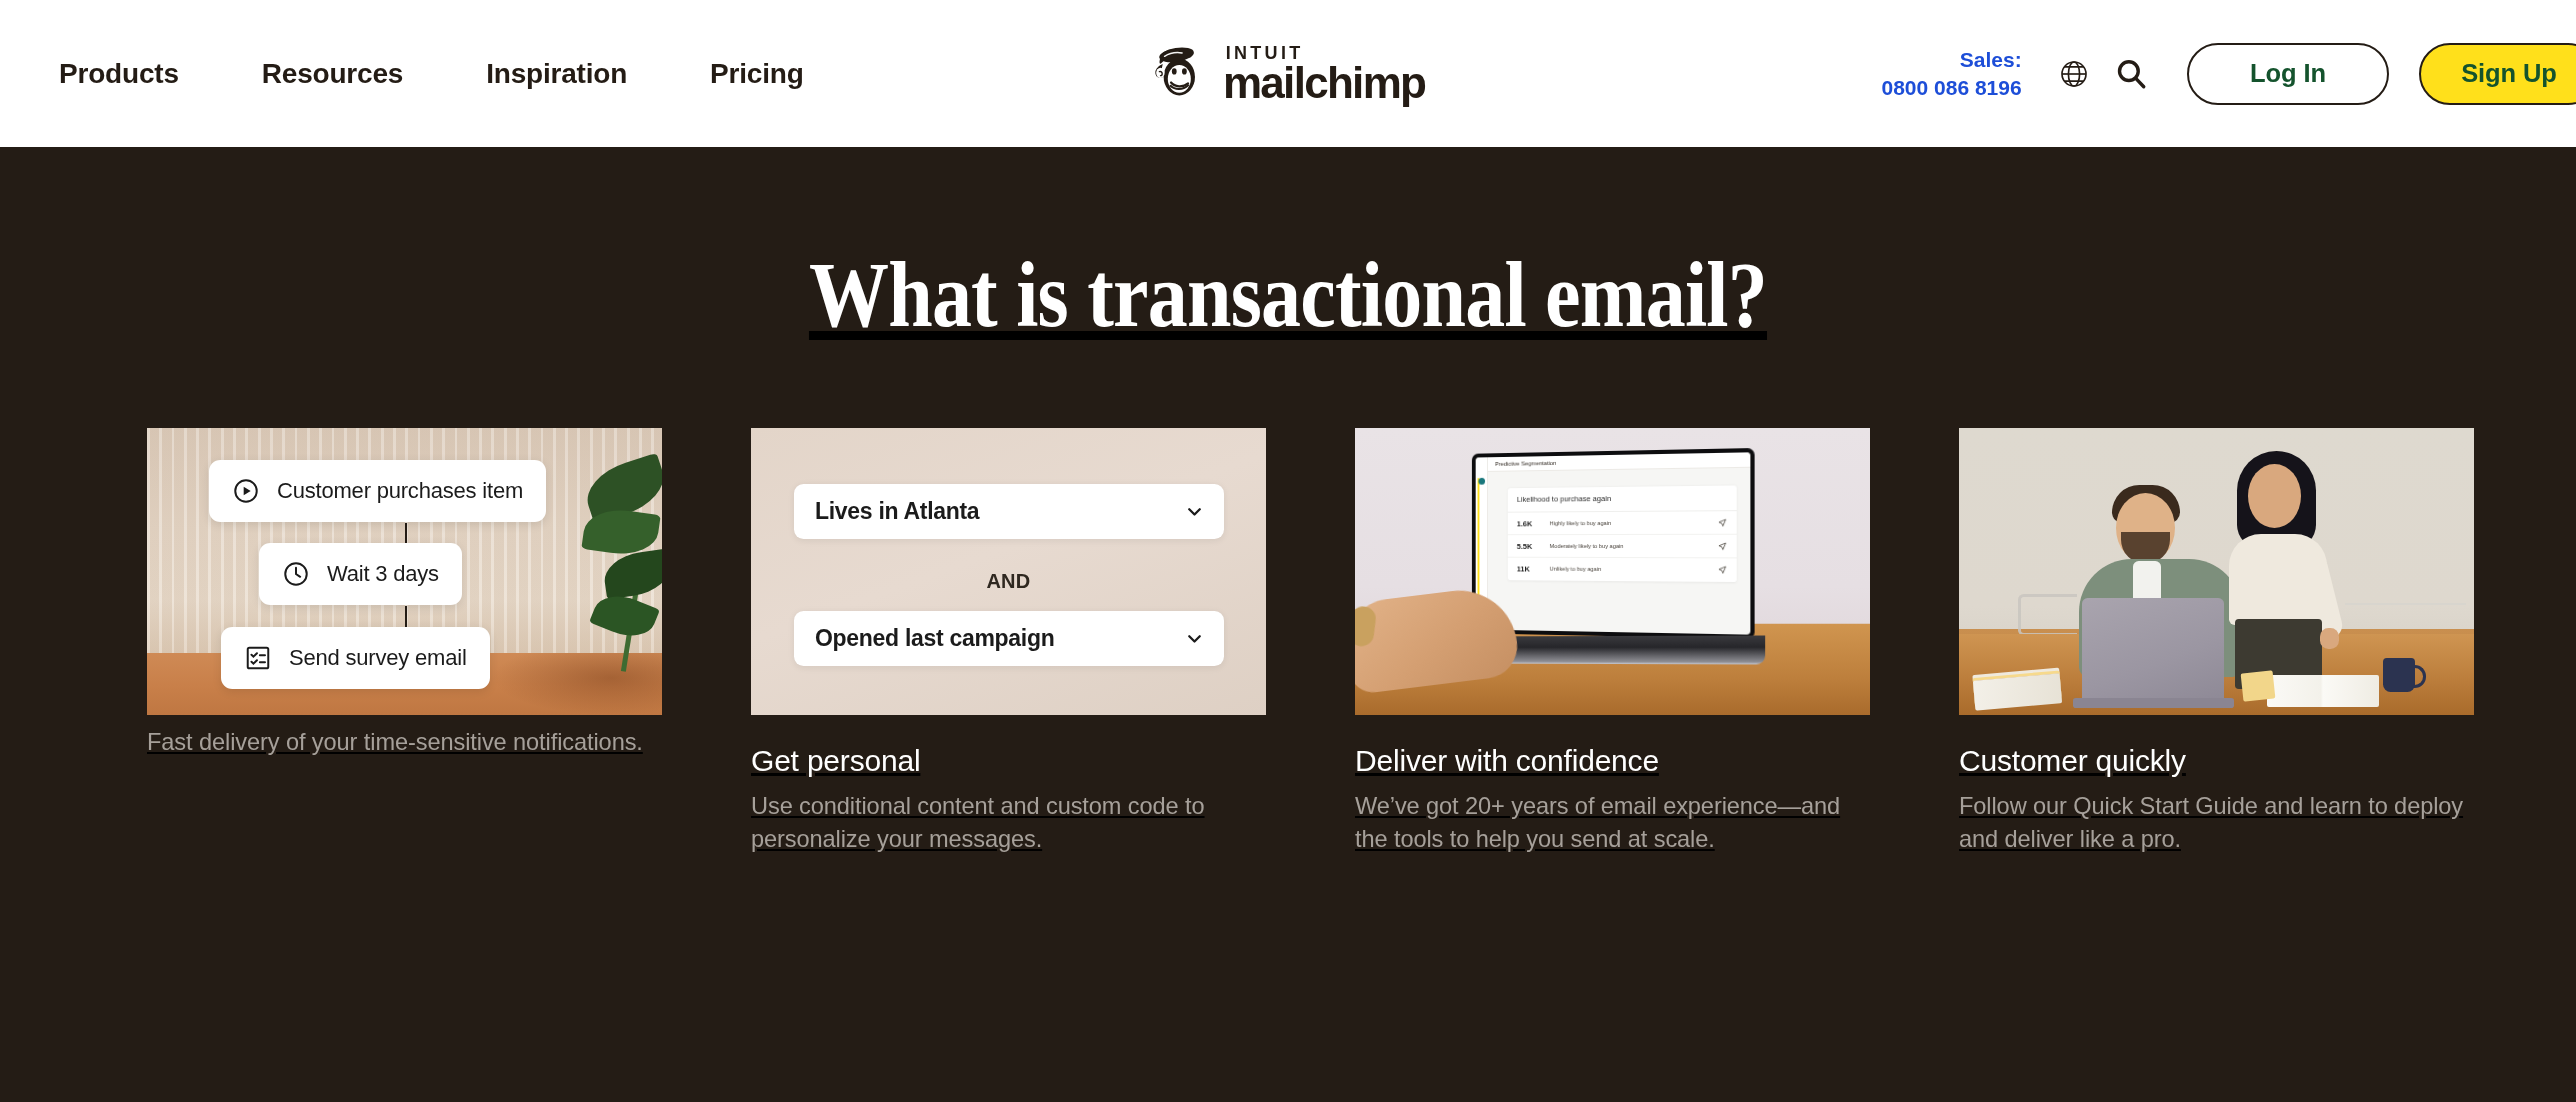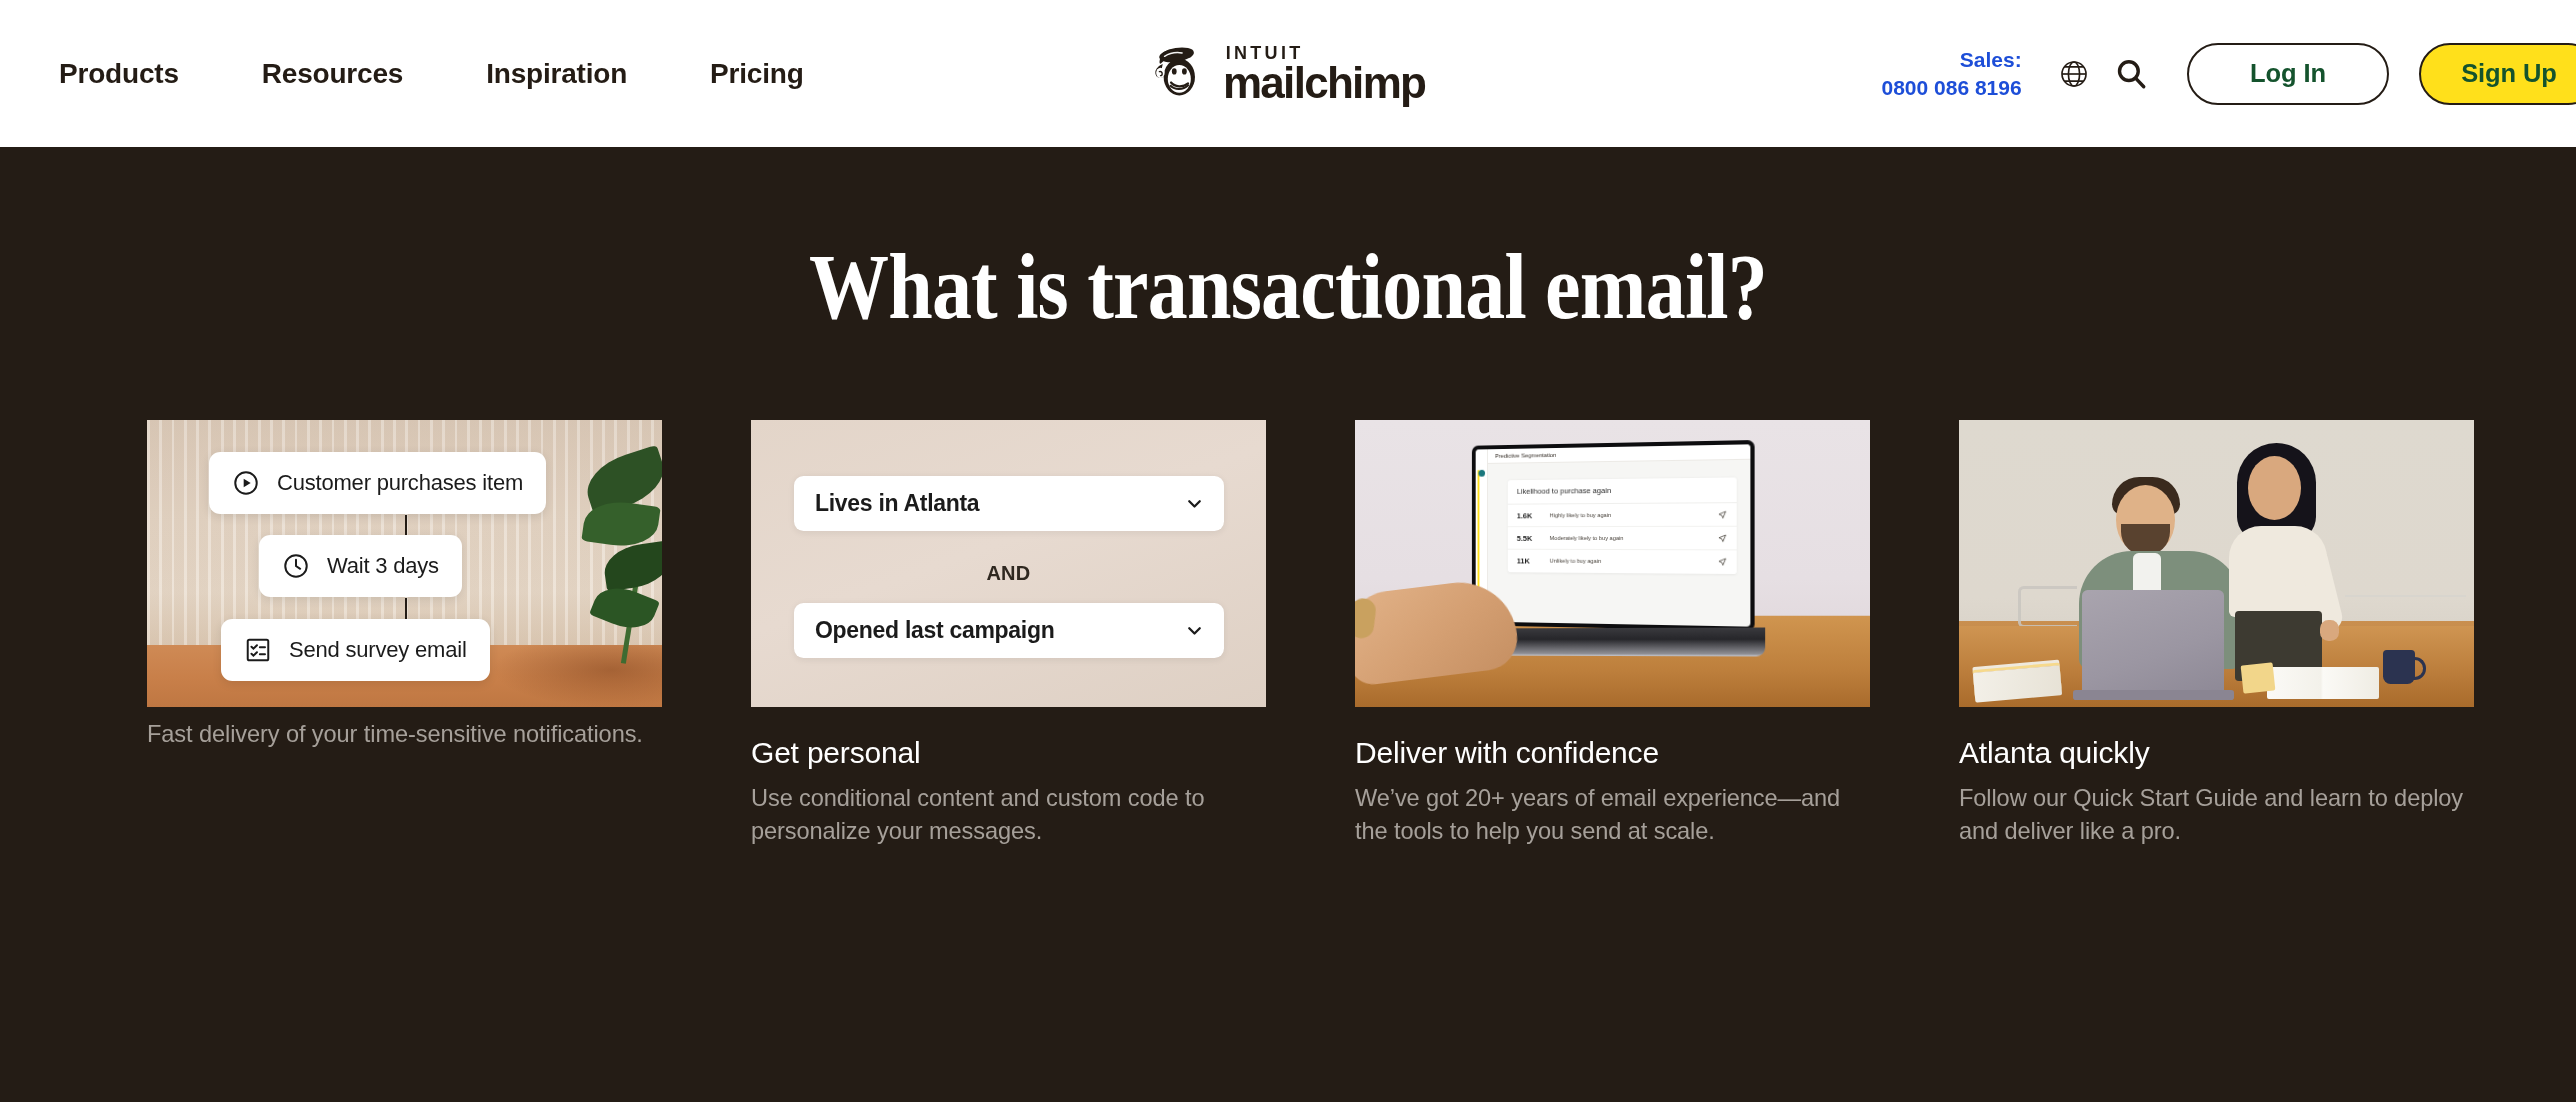--- a/index.html
+++ b/index.html
@@ -140,22 +140,23 @@
     background: #ffe01b;
     width: 180px;
     margin-left: 30px;
     margin-right: -23px;
   }
 
   
   .dark-section {
     background: #241c15;
     height: 765px;
-    padding-top: 0;
+    padding-top: 8px;
     position: relative;
+    text-decoration: underline;
   }
 
   .section-title {
     font-family: "Liberation Serif", "DejaVu Serif", serif;
     font-weight: 700;
     font-size: 93px;
     color: #ffffff;
     text-align: center;
     letter-spacing: -0.9px;
     line-height: 1;
@@ -570,19 +571,19 @@
             <div class="p-arm"></div>
           <div class="p-skirt"></div>
             <div class="p-hand"></div>
         </div>
 
         <div class="laptop2"></div>
         <div class="papers-l"></div>
         <div class="notebook"></div>
         <div class="mug"></div>
       </div>
-      <h3 class="card-title">Atlanta quickly</h3>
+      <h3 class="card-title">Customer quickly</h3>
       <p class="card-desc">Follow our Quick Start Guide and learn to deploy and deliver like a pro.</p>
     </article>
 
   </div>
 </section>
 
 
 </body></html>

